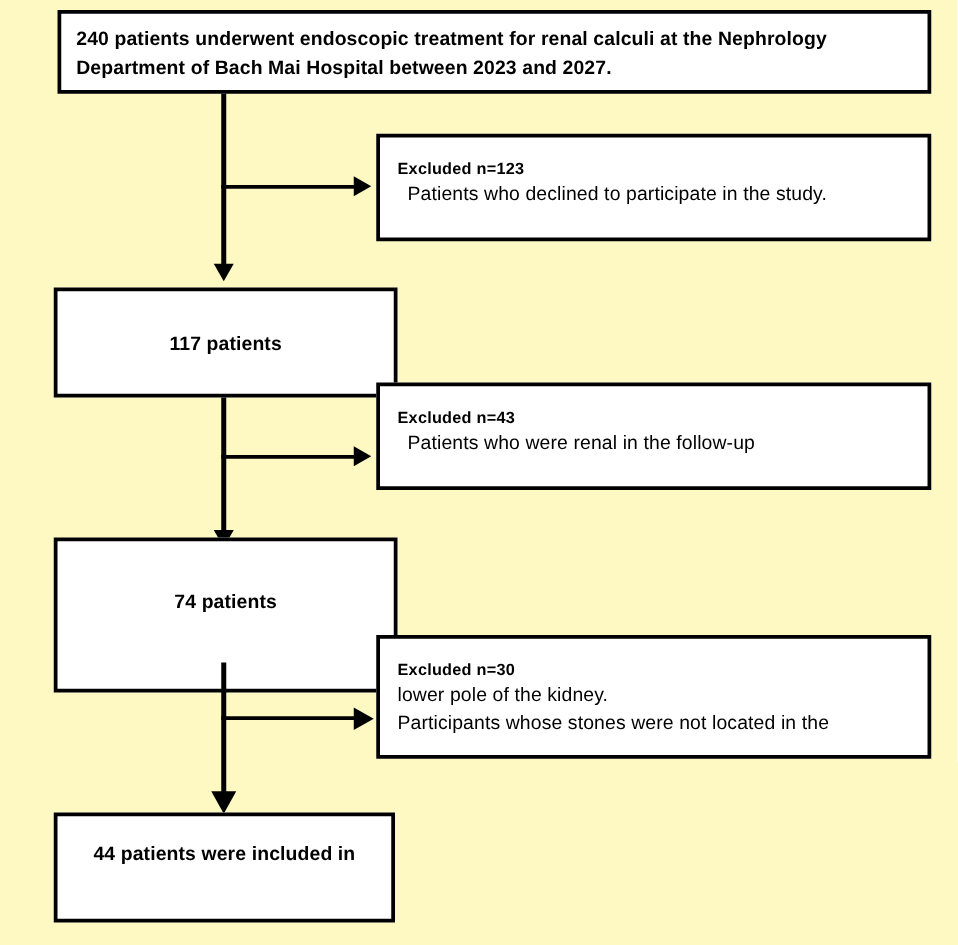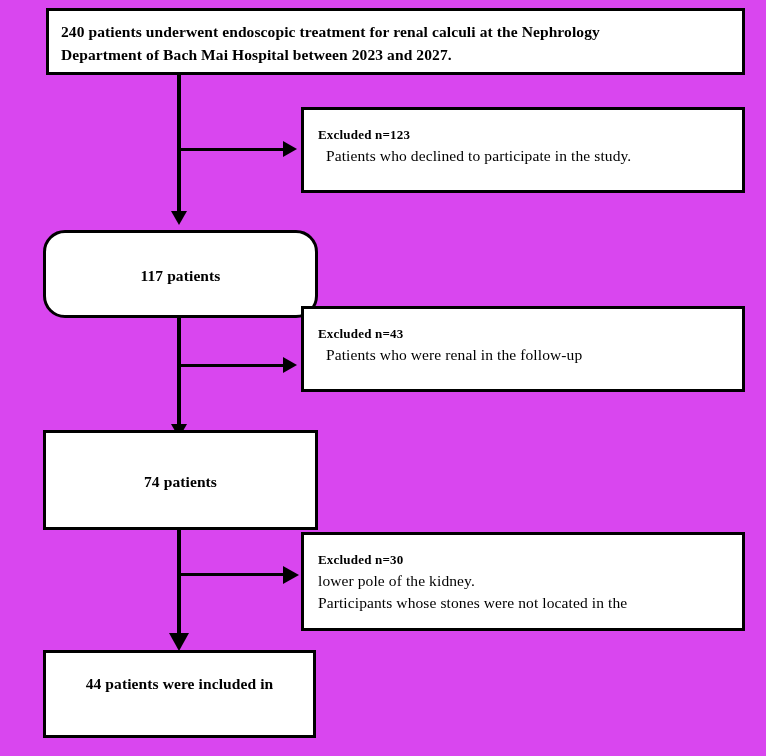--- a/index.html
+++ b/index.html
@@ -4,22 +4,22 @@
 <style>
   html, body {
     margin: 0;
     padding: 0;
     background: #ffffff;
   }
   #canvas {
     position: relative;
     width: 766px;
     height: 756px;
-    background: #d946ef;
-    font-family: Liberation Serif, serif;
+    background: #fef9c3;
+    font-family: Liberation Sans, sans-serif;
     color: #000000;
     overflow: hidden;
   }
   .box {
     position: absolute;
     box-sizing: border-box;
     border: 3px solid #000000;
     background: #ffffff;
   }
   .box-inner {
@@ -105,50 +105,50 @@
   <div class="arrow-right" style="left:283px; top:141px;"></div>
   <div class="arrow-down" style="left:171px; top:211px;"></div>
 
   <div class="box" style="left:301px; top:107px; width:444px; height:86px;">
     <div class="box-inner" style="top:14px; padding:0 14px;">
       <div class="excl-head">Excluded  n=123</div>
       <div class="excl-body">Patients who declined to participate in the study.</div>
     </div>
   </div>
 
-  <div class="box" style="left:43px; top:230px; width:275px; height:88px;border-radius:22px;">
+  <div class="box" style="left:43px; top:230px; width:275px; height:88px;">
     <div class="box-inner centered" style="top:31px;">
       <div class="txt-bold">117 patients</div>
     </div>
   </div>
 
   <div class="vline" style="left:177px; top:318px; width:4px; height:108px;"></div>
   <div class="hline" style="left:177px; top:364px; width:110px; height:3px;"></div>
   <div class="arrow-right" style="left:283px; top:357px;"></div>
   <div class="arrow-down" style="left:171px; top:424px;"></div>
 
   <div class="box" style="left:301px; top:306px; width:444px; height:86px;">
     <div class="box-inner" style="top:14px; padding:0 14px;">
       <div class="excl-head">Excluded  n=43</div>
       <div class="excl-body">Patients who were renal in the follow-up</div>
     </div>
   </div>
 
-  <div class="box" style="left:43px; top:430px; width:275px; height:100px;">
+  <div class="box" style="left:43px; top:430px; width:275px; height:124px;">
     <div class="box-inner centered" style="top:37px;">
       <div class="txt-bold">74 patients</div>
     </div>
   </div>
 
   <div class="vline" style="left:177px; top:530px; width:4px; height:108px;"></div>
   <div class="hline" style="left:177px; top:573px; width:110px; height:3px;"></div>
   <div class="arrow-right big" style="left:283px; top:566px;"></div>
   <div class="arrow-down big" style="left:169px; top:633px;"></div>
 
-  <div class="box" style="left:301px; top:532px; width:444px; height:99px;">
+  <div class="box" style="left:301px; top:508px; width:444px; height:99px;">
     <div class="box-inner" style="top:14px; padding:0 14px;">
       <div class="excl-head">Excluded  n=30</div>
       <div class="excl-body nohang">lower pole of the kidney.</div>
       <div class="excl-body" style="padding-left:0;"> Participants whose stones were not located in the</div>
     </div>
   </div>
 
   <div class="box" style="left:43px; top:650px; width:273px; height:88px;">
     <div class="box-inner centered" style="top:19px;">
       <div class="txt-bold">44 patients were included in</div>

